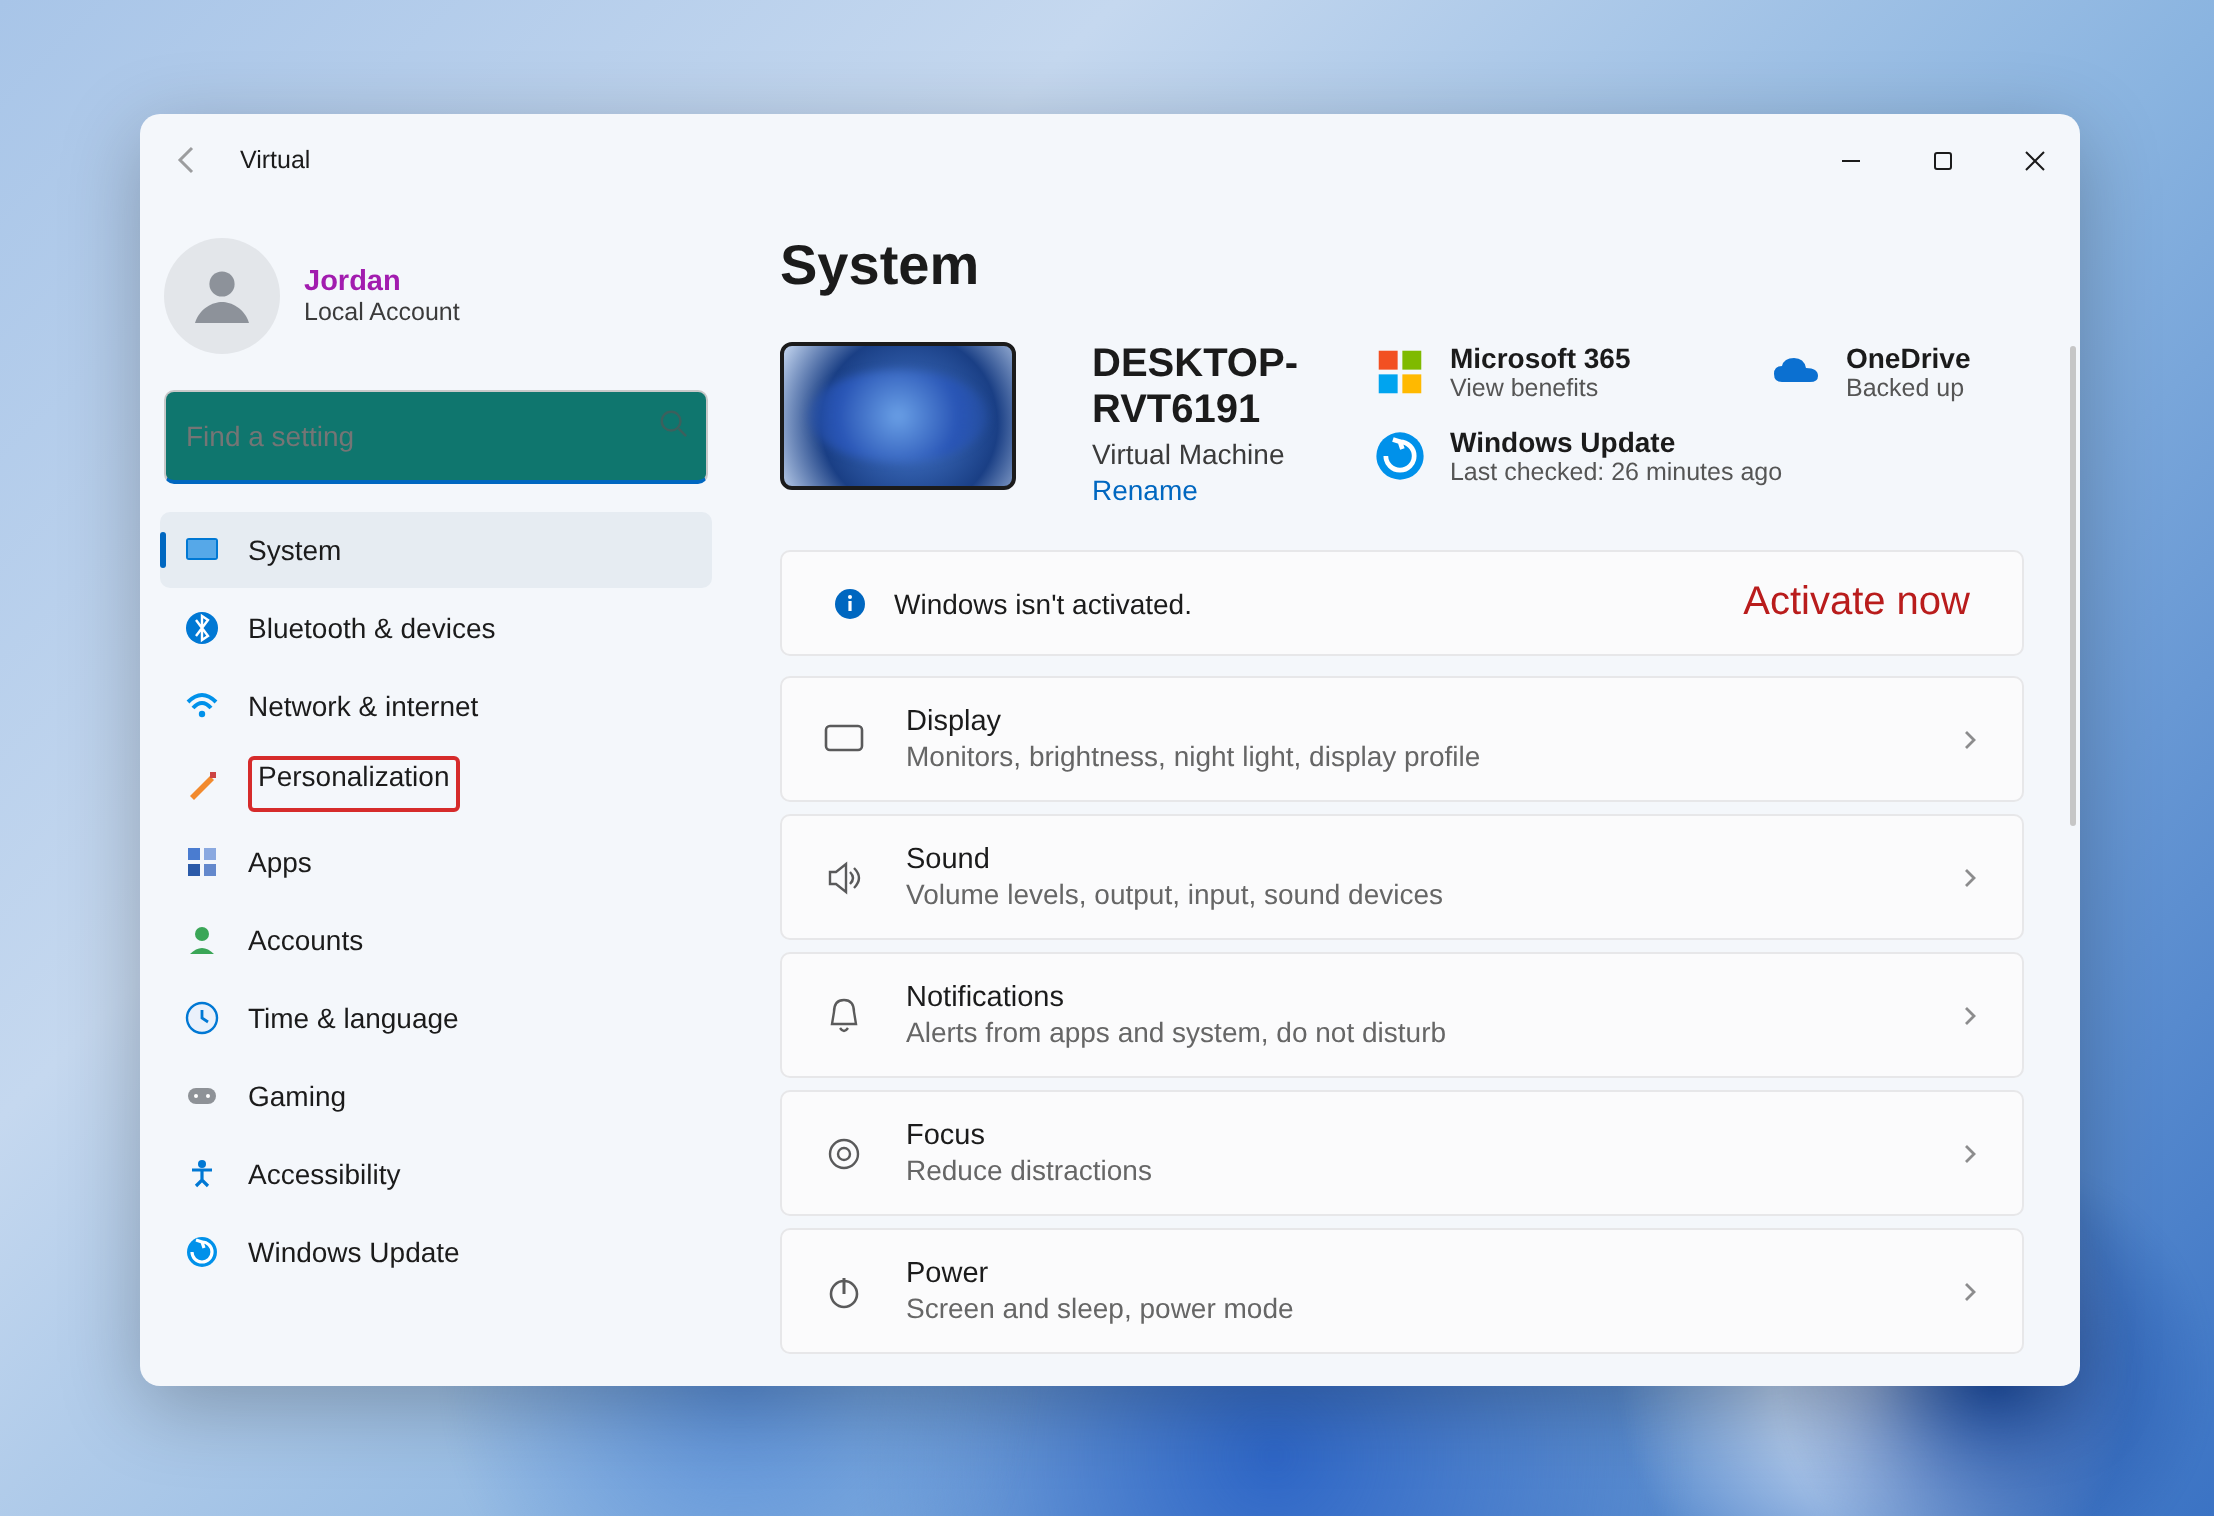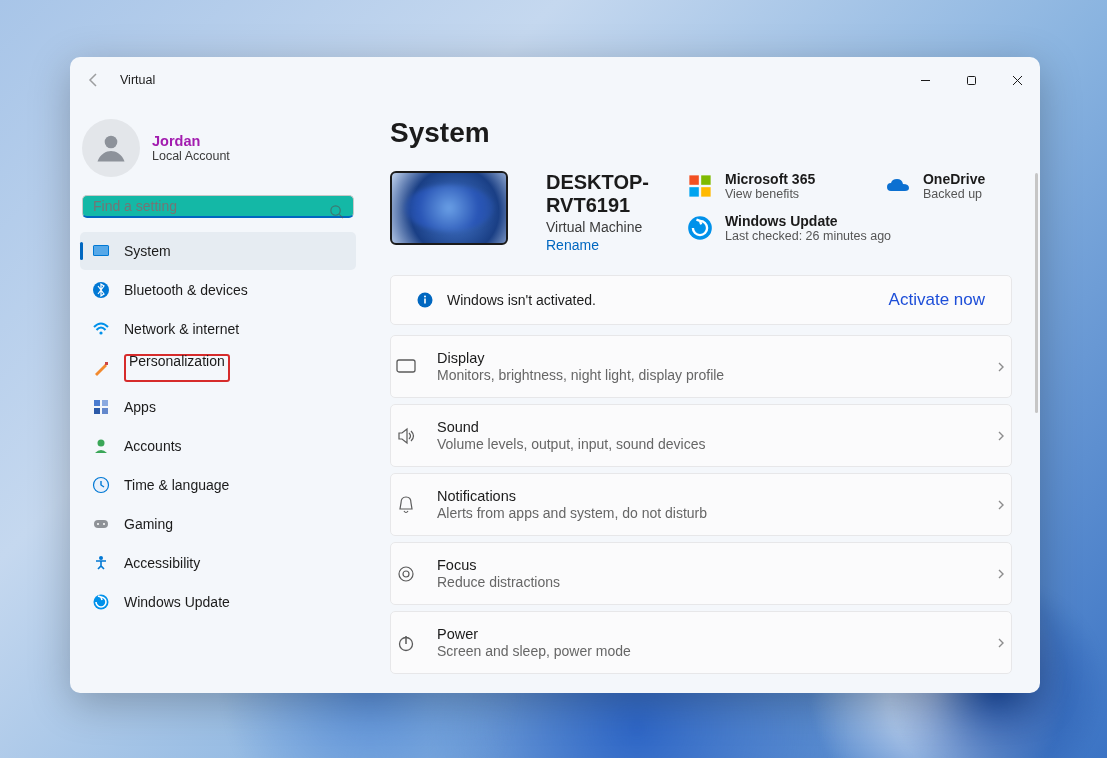--- a/index.html
+++ b/index.html
@@ -38,40 +38,40 @@
   .body { flex:1; display:flex; overflow:hidden; }
   .sidebar { width: 300px; padding: 0 10px 0 6px; overflow-y:auto; }
   .user-block { display:flex; align-items:center; gap:12px; padding: 16px 6px 18px 6px; }
   .avatar { width:58px; height:58px; border-radius:50%; background:#e3e6ea; display:flex; align-items:center; justify-content:center; }
   .avatar svg { width:36px; height:36px; fill:#8d929a; }
   .user-name { font-size:14.5px; font-weight:600; color:#a21caf; }
   .user-sub { font-size:12.5px; color:#3b3b3b; }
 
   .search { margin: 0 6px 14px 6px; position:relative; }
   .search input {
-    width:100%; height:23px; padding:0 32px 0 10px;
+    width:100%; height:47px; padding:0 32px 0 10px;
     border:1px solid #c8c8c8; border-bottom:2px solid #0067c0;
-    border-radius:5px; background:#14b8a6; font-size:14px; outline:none;
+    border-radius:5px; background:#0f766e; font-size:14px; outline:none;
   }
   .search-icon { position:absolute; right:10px; top:9px; width:15px; height:15px; opacity:.65; }
 
   .nav { padding: 0 0 10px 0; }
   .nav-item {
     display:flex; align-items:center; gap:14px;
     height:38px; padding: 0 12px; margin: 1px 4px;
     border-radius:5px; font-size:14px; color:#1b1b1b; cursor:default;
     position:relative;
   }
   .nav-item.active { background:#e6ecf2; }
   .nav-item.active::before {
     content:""; position:absolute; left:0; top:10px; bottom:10px; width:3px;
     background:#0067c0; border-radius:2px;
   }
   .nav-icon { width:18px; height:18px; display:flex; align-items:center; justify-content:center; }
-  .hl-box { border:2.5px solid #d62b2b; border-radius:3px; padding:11px 3px; display:inline-flex; height:28px; align-items:flex-end; }
+  .hl-box { border:2.5px solid #d62b2b; border-radius:3px; padding:0 3px; display:inline-flex; height:28px; align-items:flex-start; }
 
   .content { flex:1; padding: 4px 28px 0 20px; overflow-y:auto; position:relative; }
   .page-title { font-size:28px; font-weight:600; color:#1b1b1b; margin-bottom:22px; margin-top:10px; }
 
   .overview { display:flex; gap:38px; margin-bottom:22px; align-items:flex-start; }
   .pc-thumb {
     width:118px; height:74px; border-radius:6px; border:2px solid #1b1b1b;
     background: radial-gradient(circle at 55% 55%, #4a7ed4 0%, #1a3f85 60%, #c4d6f0 100%);
     overflow:hidden; position:relative; flex-shrink:0;
   }
@@ -87,26 +87,26 @@
   .status-title { font-size:14px; font-weight:600; color:#1b1b1b; }
   .status-sub { font-size:12.5px; color:#555; }
 
   .banner {
     display:flex; align-items:center; gap:14px;
     background:#fbfbfc; border:1px solid #e7e7e9; border-radius:5px;
     padding: 14px 26px; margin-bottom:10px;
   }
   .banner .info-icon { width:16px; height:16px; }
   .banner-text { font-size:14px; color:#1b1b1b; }
-  .banner-action { margin-left:auto; font-size:17px; color:#1d4ed8; }
+  .banner-action { margin-left:auto; font-size:20px; color:#b91c1c; }
 
   .setting-row {
     display:flex; align-items:center; gap:20px;
     background:#fbfbfc; border:1px solid #e7e7e9; border-radius:5px;
-    padding: 14px 4px; margin-bottom:6px;
+    padding: 14px 20px; margin-bottom:6px;
   }
   .setting-icon { width:22px; height:22px; display:flex; align-items:center; justify-content:center; opacity:.8; }
   .setting-title { font-size:14.5px; color:#1b1b1b; }
   .setting-sub { font-size:14px; color:#666; margin-top:1px; }
   .chevron { margin-left:auto; opacity:.55; }
 
   .scroll-indicator { position:absolute; right:2px; top:70px; width:3px; height:240px; background:#c6c6c6; border-radius:3px; }
 </style>
 </head>
 <body>

